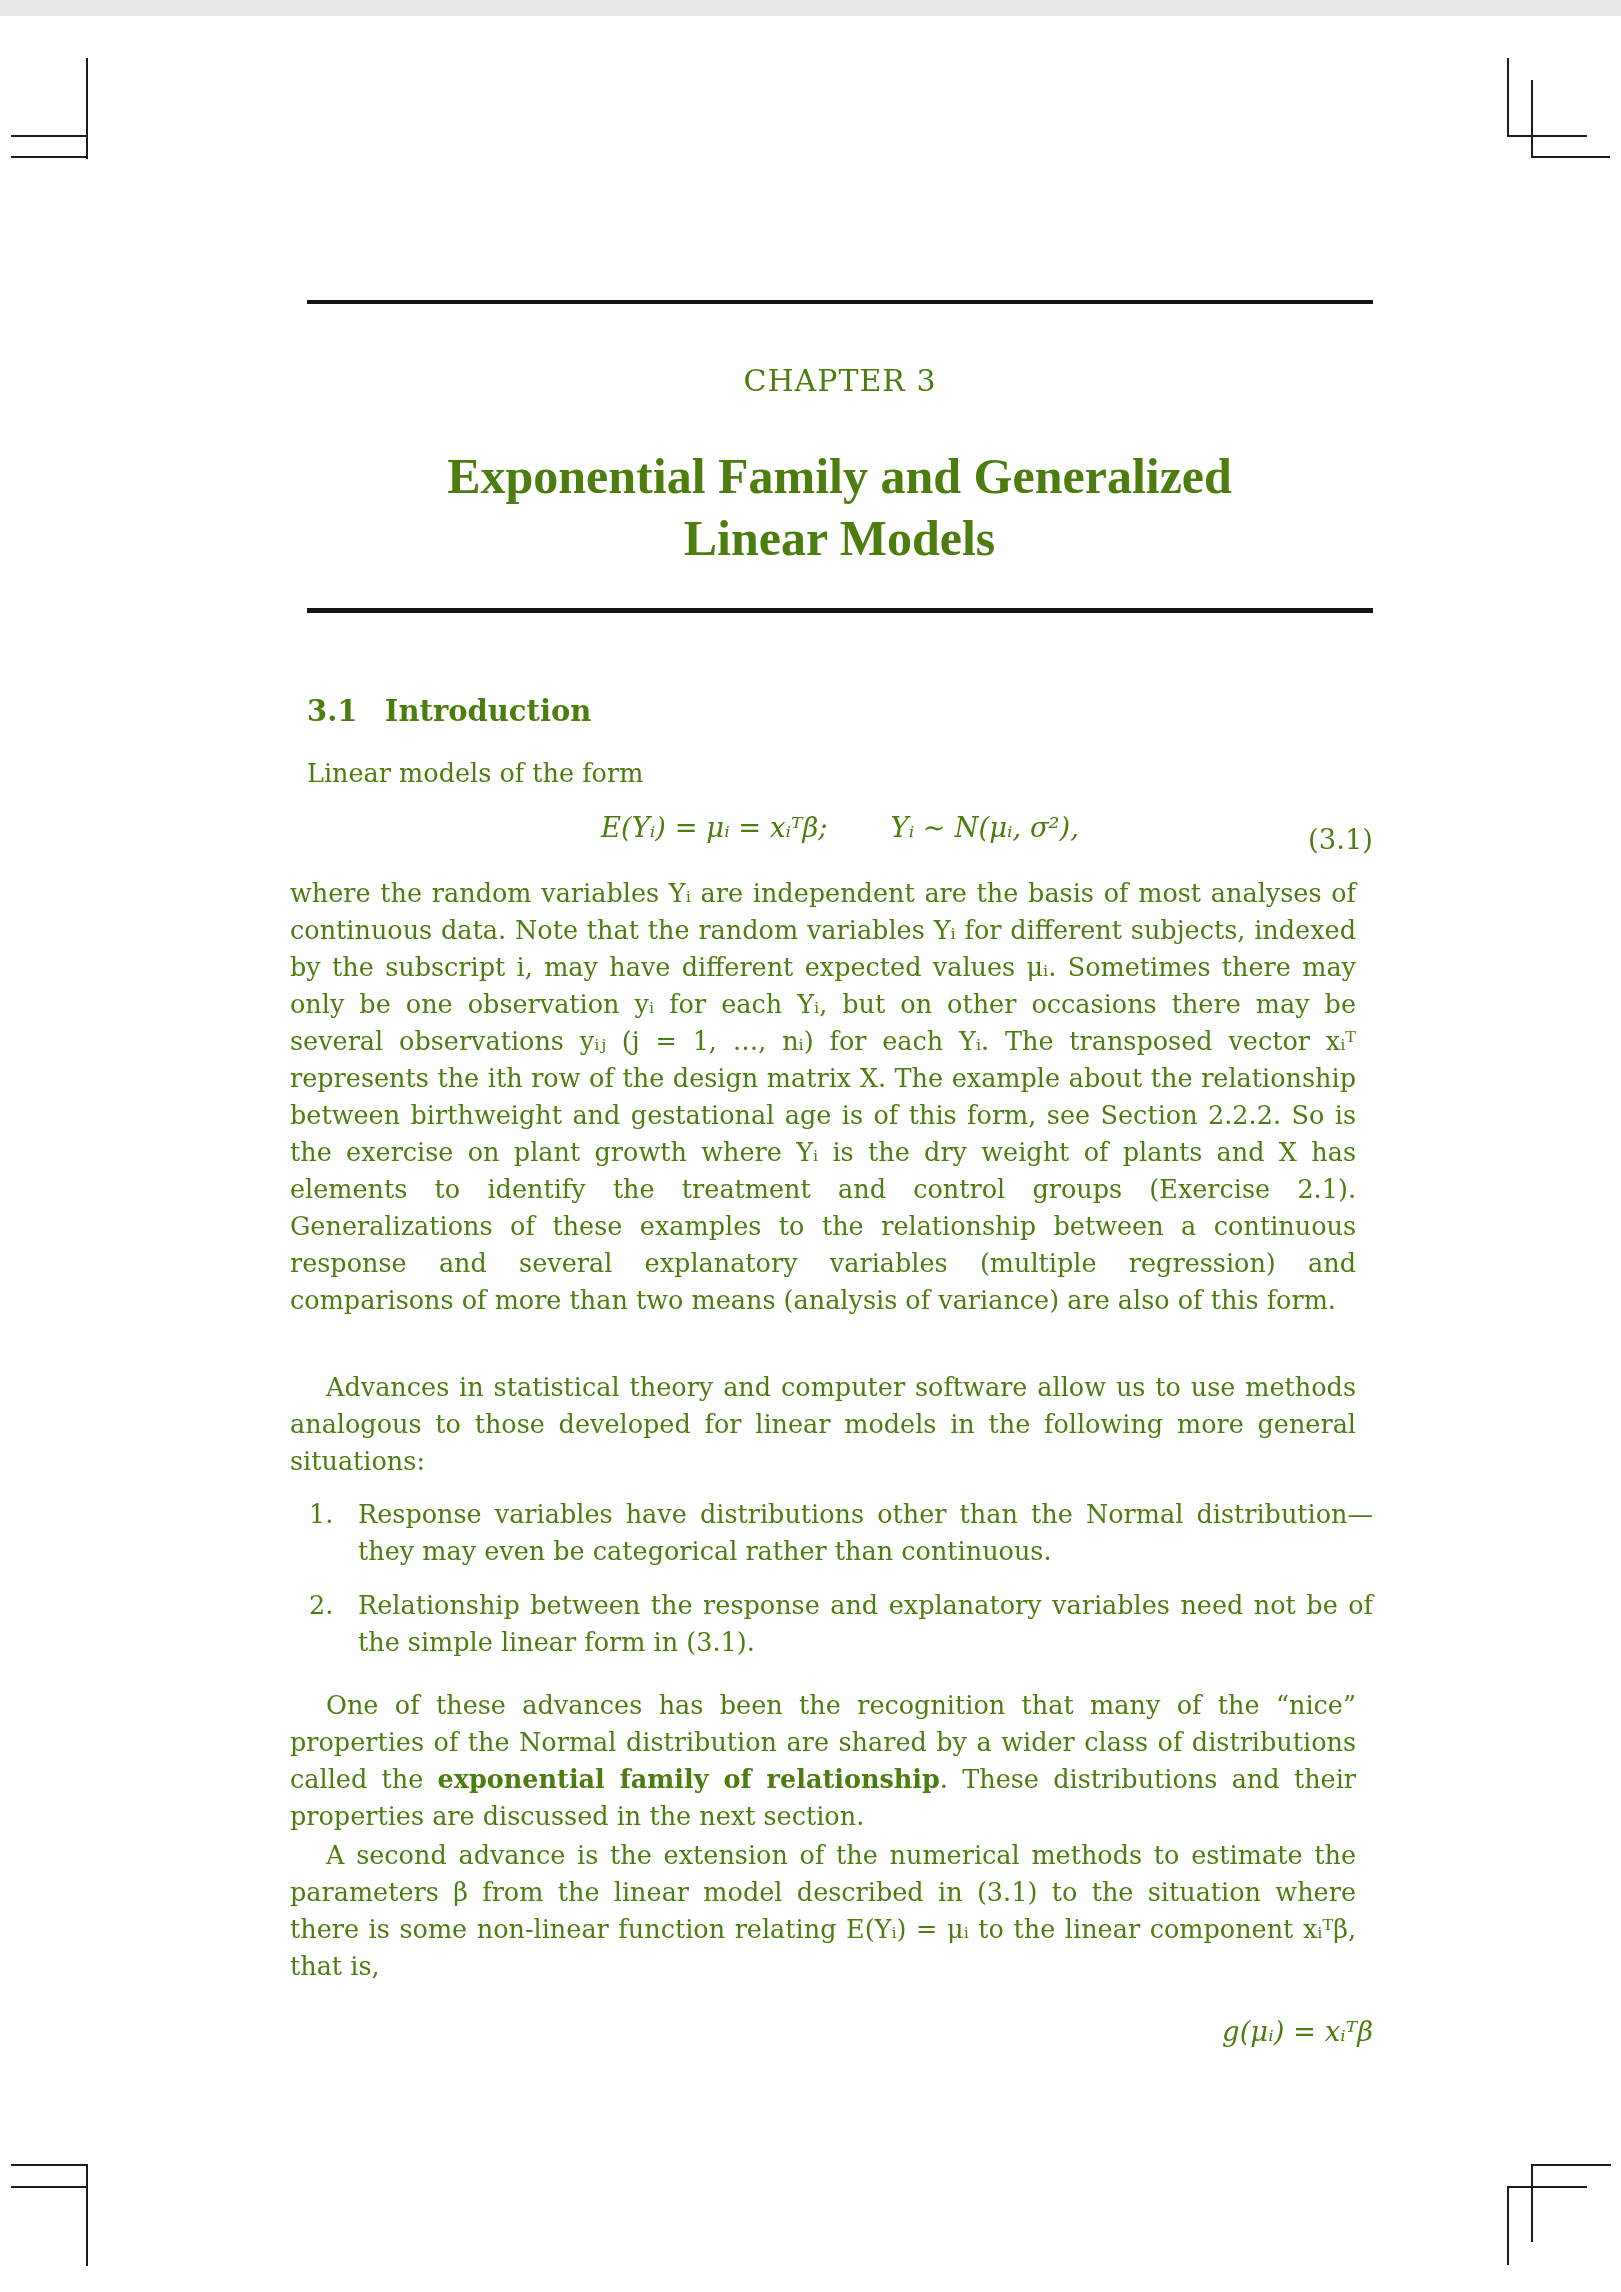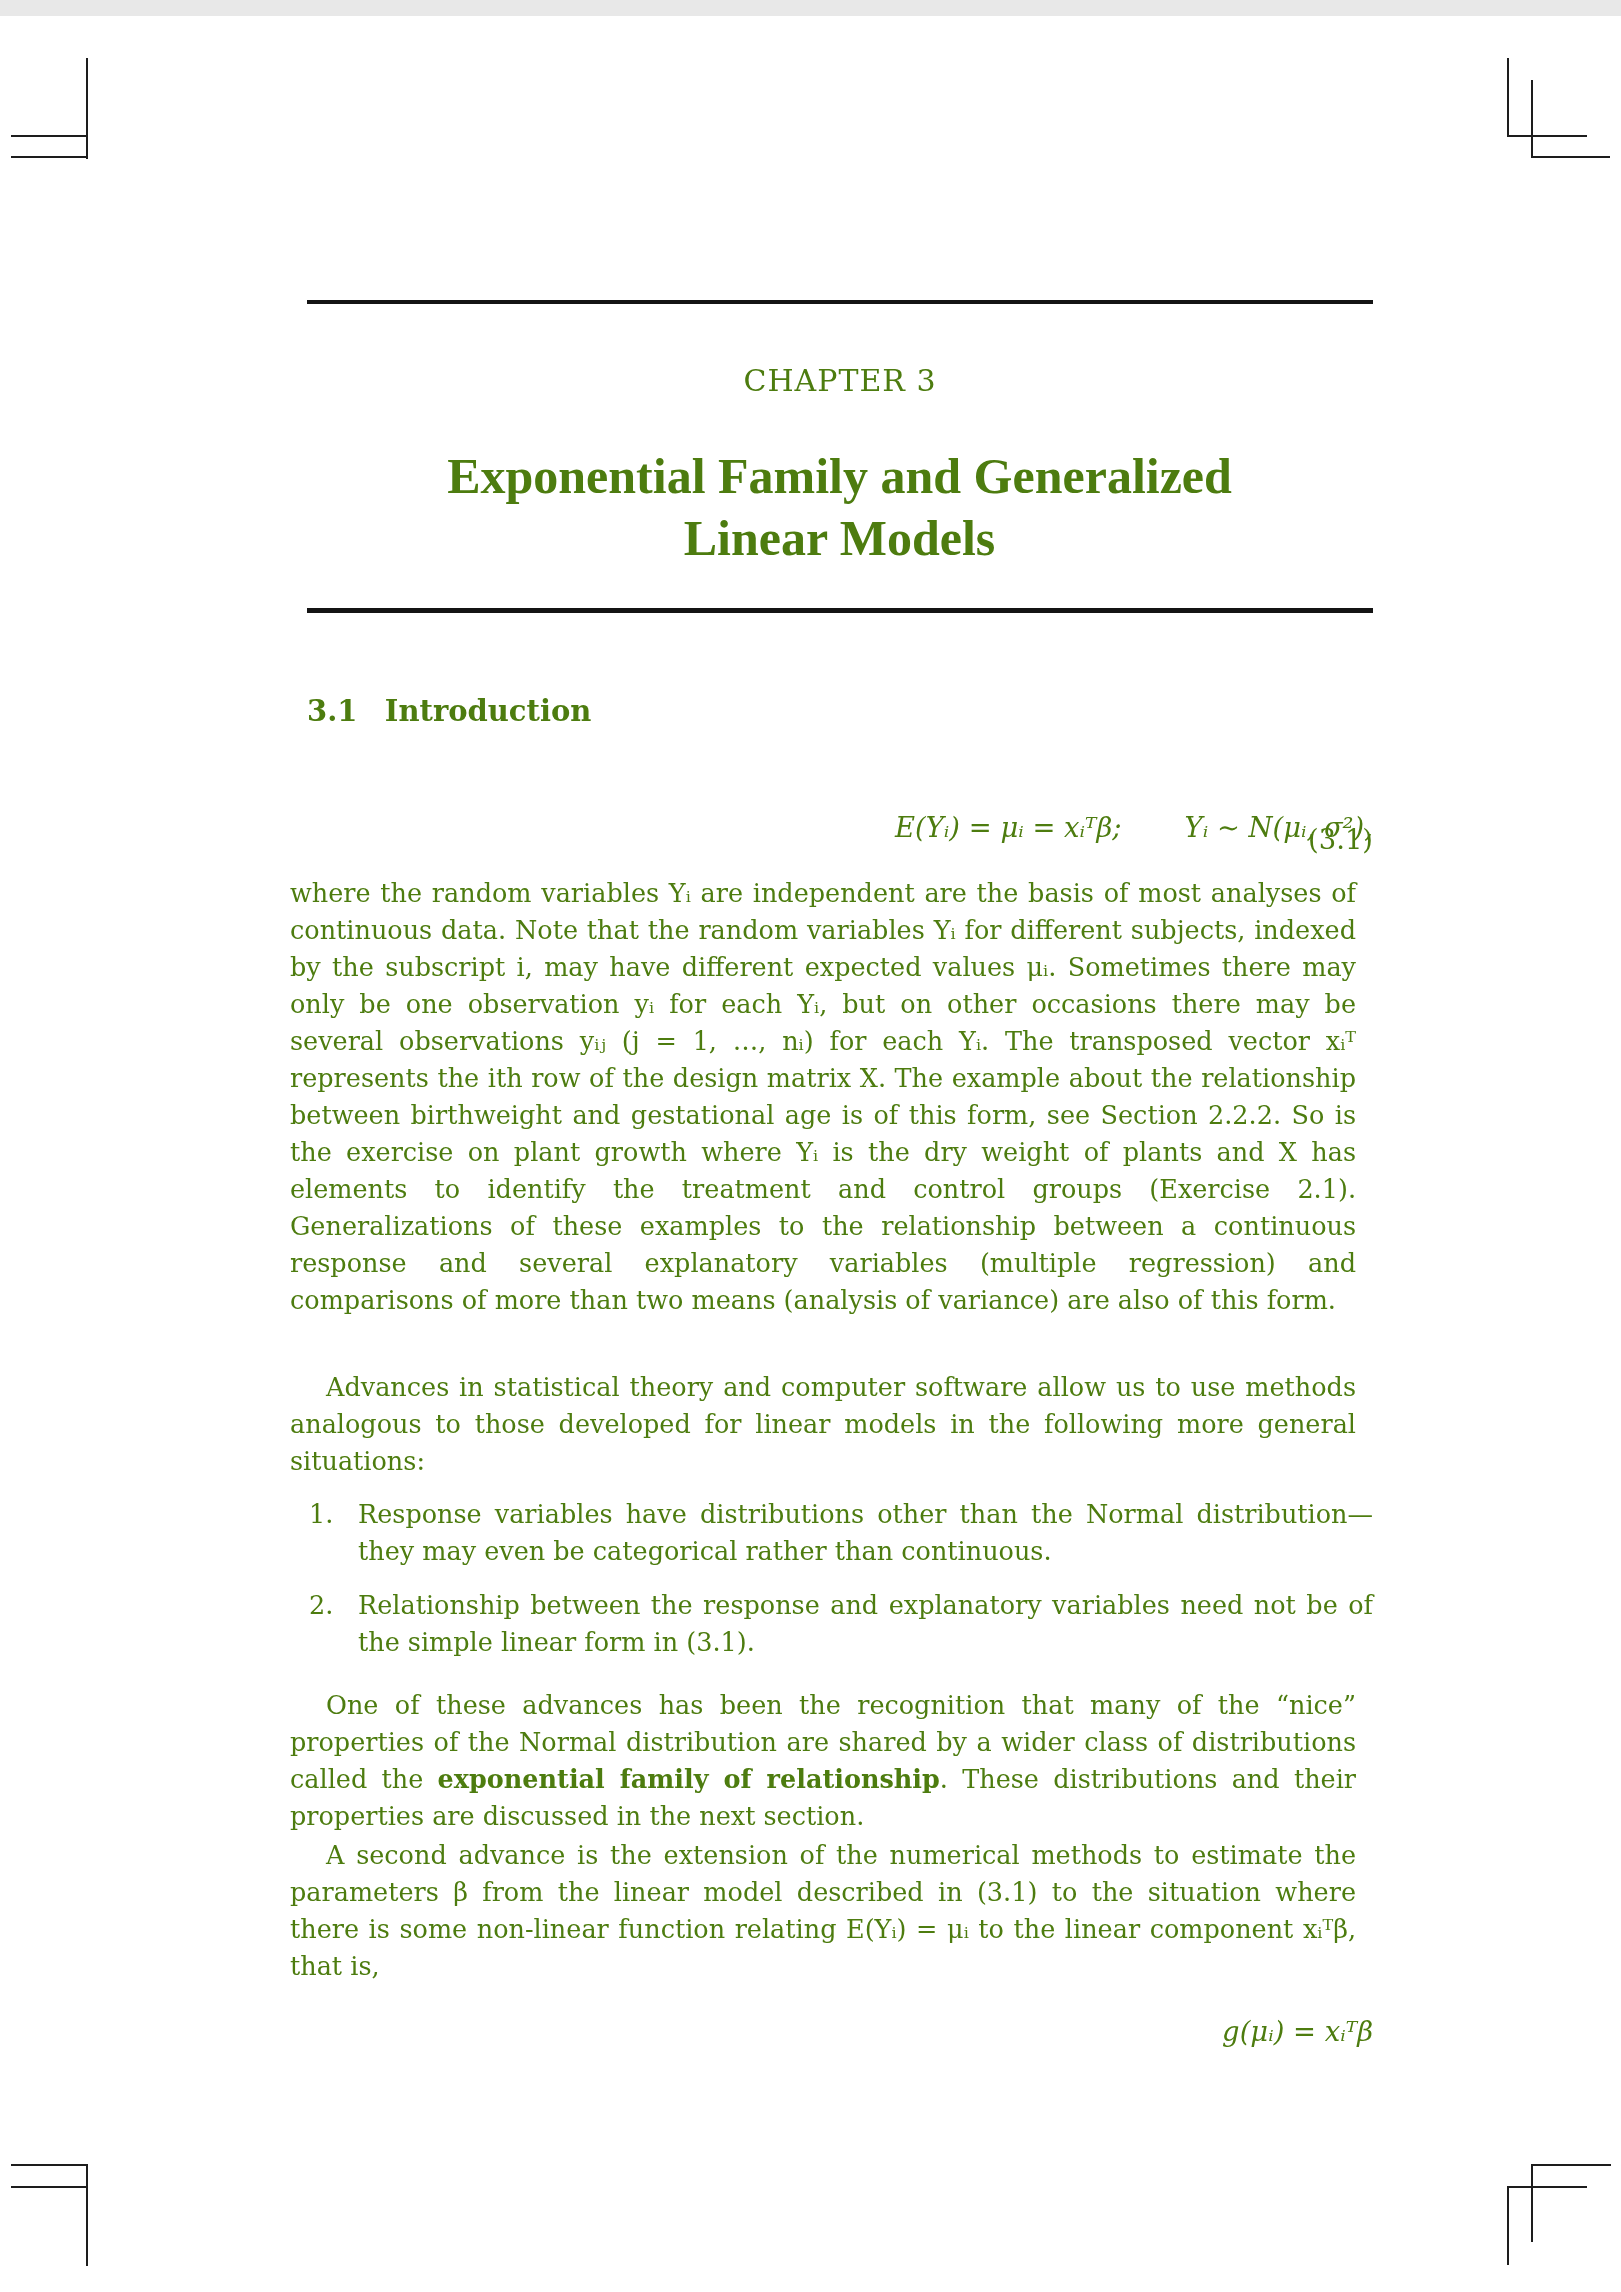--- a/index.html
+++ b/index.html
@@ -34,21 +34,21 @@
   }
   .section-heading .sec-num { margin-right: 27.4px; }
   .lead {
     position: absolute; left: 307px; top: 742px; width: 1066px;
     font-size: 25.5px;
   }
   .eq31 {
     position: absolute; left: 307px; top: 796px; width: 1066px;
     font-size: 27.4px; font-style: italic;
   }
-  .eq31 .eq-center { display: flex; justify-content: flex-end; gap: 63px; }
+  .eq31 .eq-center { display: flex; justify-content: center; gap: 63px; }
   .eq31 .eq-num { position: absolute; right: 0; top: 12px; font-style: normal; }
   .body-block {
     position: absolute; left: 290px; width: 1066px;
     font-size: 25.5px; line-height: 37px; text-align: justify;
   }
   .p1 { top: 859px; }
   .p2 { top: 1353px; text-indent: 36px; }
   .p3 { top: 1671px; text-indent: 36px; }
   .p4 { top: 1821px; text-indent: 36px; }
   .p3 .bold-phrase { font-weight: 700; }
@@ -90,20 +90,21 @@
   <div class="mark" style="left:1507px; top:2170px; width:2px;  height:79px;"></div>
 
   <div class="rule rule-top"></div>
   <div class="rule rule-title"></div>
 
   <div class="chapter-label">CHAPTER 3</div>
   <div class="chapter-title"><span>Exponential Family and Generalized</span><br><span>Linear Models</span></div>
 
   <div class="section-heading"><span class="sec-num">3.1</span><span>Introduction</span></div>
 
+  <div class="lead">Linear models of the form</div>
 
   <div class="eq31">
     <div class="eq-center">
       <span>E(Yᵢ) = μᵢ = xᵢᵀβ;</span>
       <span>Yᵢ ∼ N(μᵢ, σ²),</span>
     </div>
     <span class="eq-num">(3.1)</span>
   </div>
 
   <div class="body-block p1">where the random variables Yᵢ are independent are the basis of most analyses of continuous data. Note that the random variables Yᵢ for different subjects, indexed by the subscript i, may have different expected values μᵢ. Sometimes there may only be one observation yᵢ for each Yᵢ, but on other occasions there may be several observations yᵢⱼ (j = 1, …, nᵢ) for each Yᵢ. The transposed vector xᵢᵀ represents the ith row of the design matrix X. The example about the relationship between birthweight and gestational age is of this form, see Section 2.2.2. So is the exercise on plant growth where Yᵢ is the dry weight of plants and X has elements to identify the treatment and control groups (Exercise 2.1). Generalizations of these examples to the relationship between a continuous response and several explanatory variables (multiple regression) and comparisons of more than two means (analysis of variance) are also of this form.</div>

